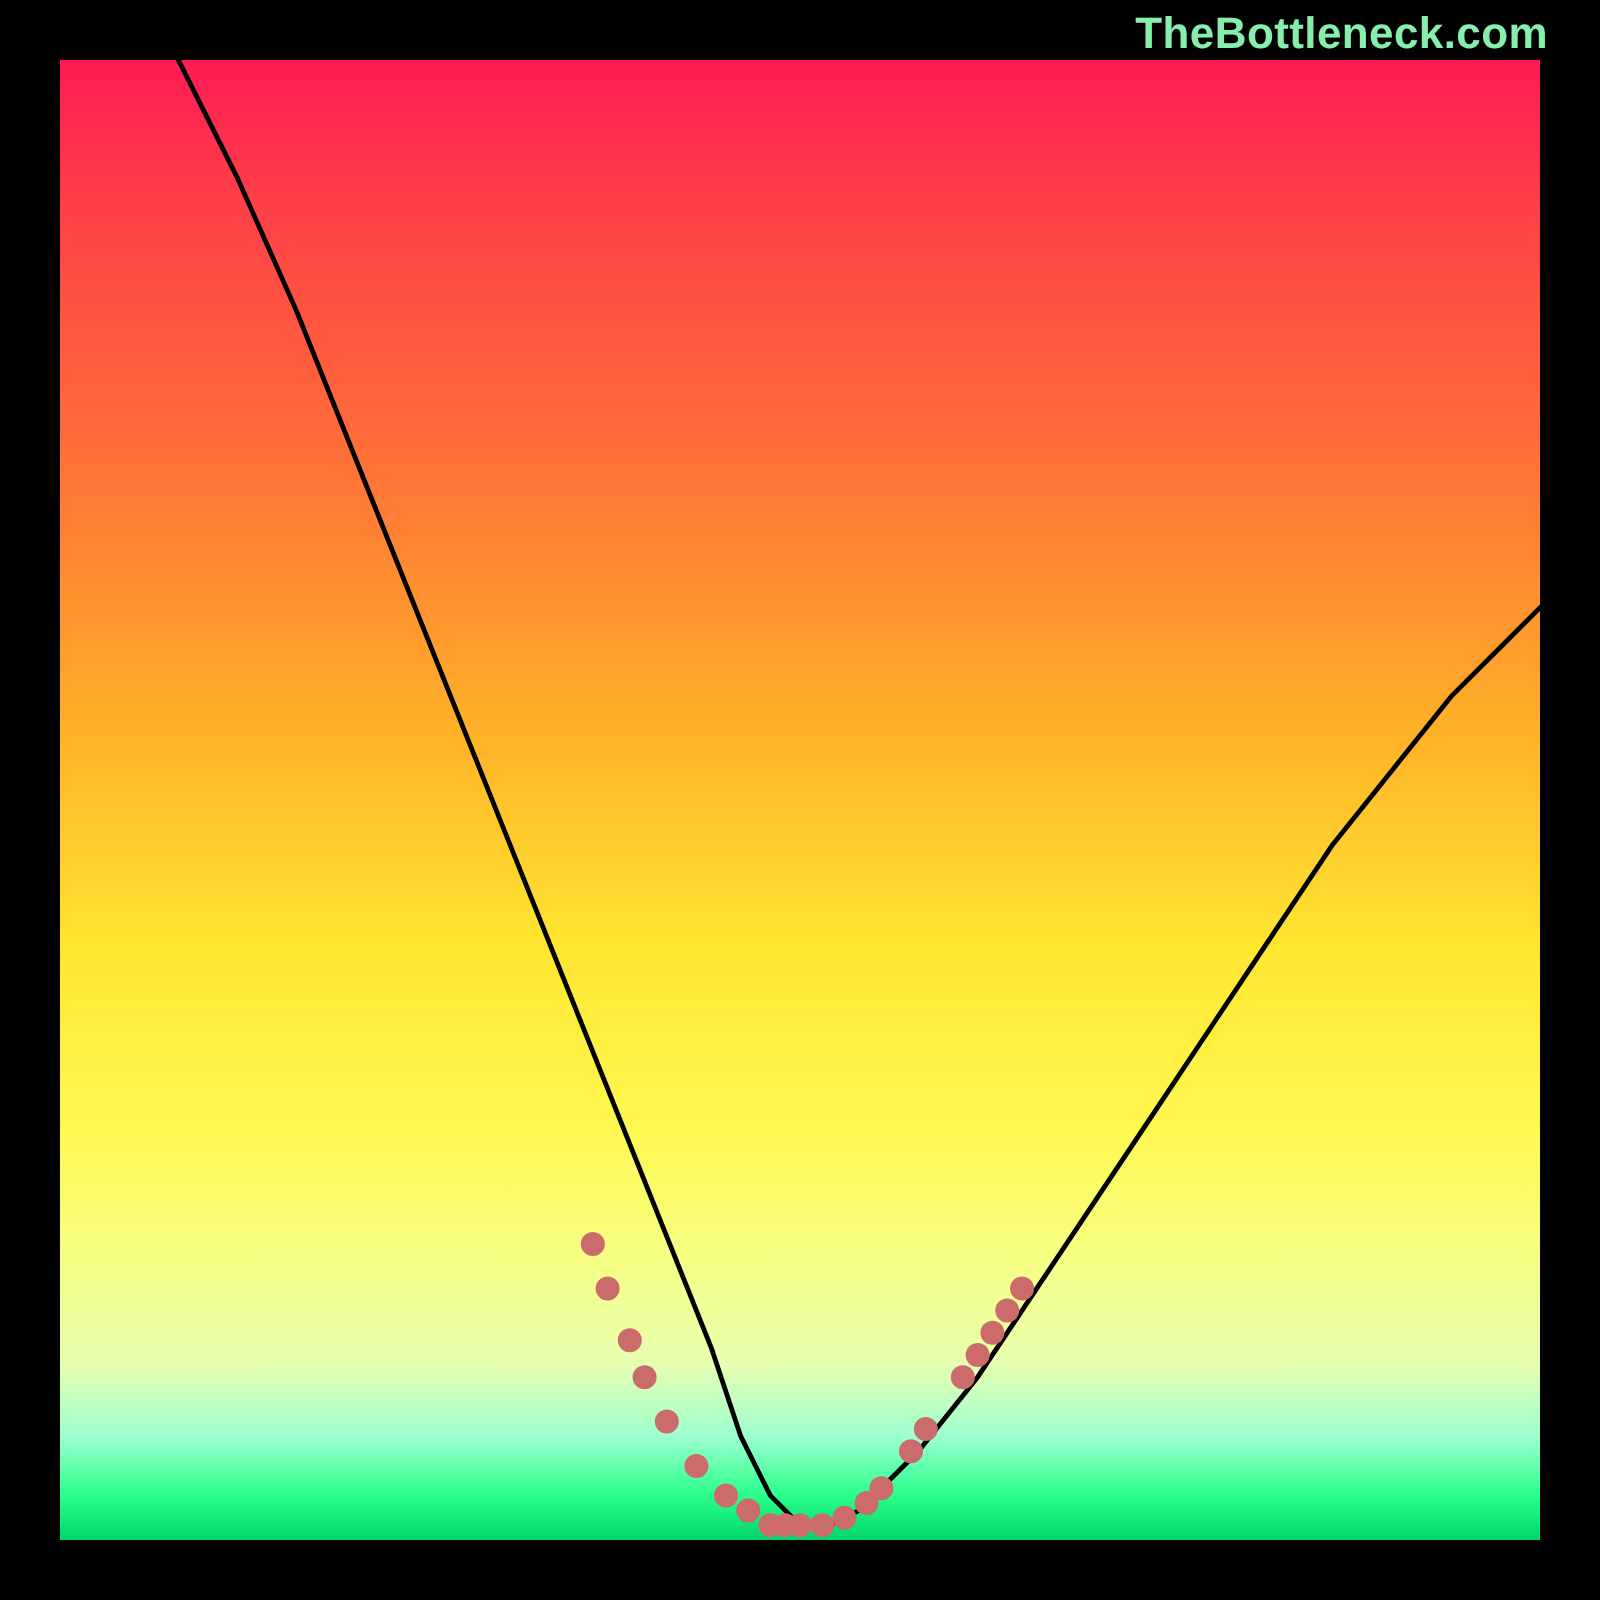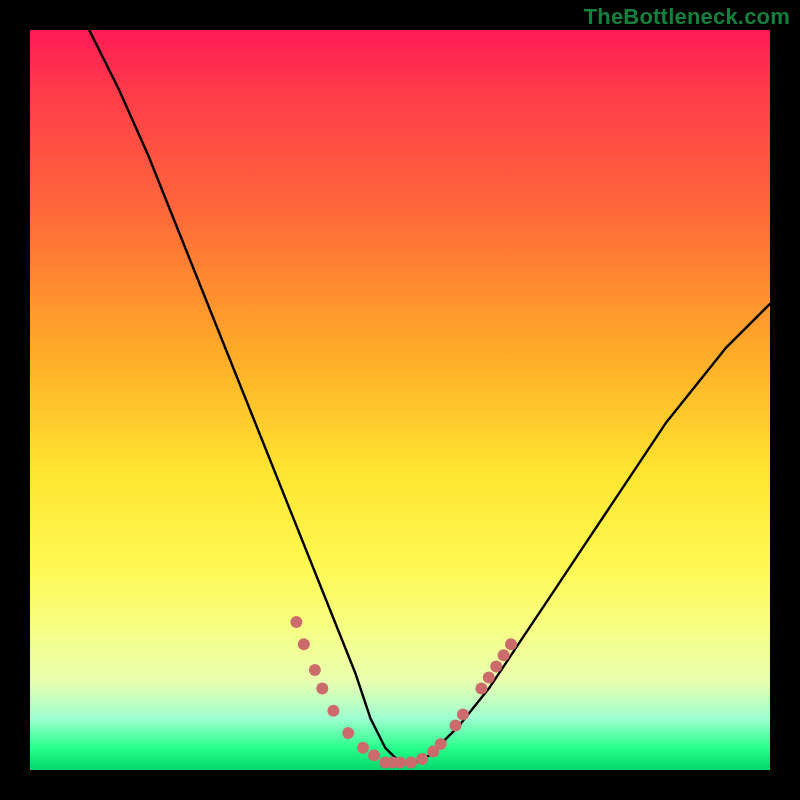--- a/index.html
+++ b/index.html
@@ -34,25 +34,25 @@
       #f8ff7e 80%,
       #e8ffb0 88%,
       #9effcf 93%,
       #2aff8c 97%,
       #00d66a 100%
     );
   }
   .watermark {
     position: absolute;
     top: 4px;
-    right: 10px;
+    right: 26px;
     font-family: Arial, Helvetica, sans-serif;
     font-size: 22px;
     font-weight: 600;
-    color: #15803d;
+    color: #86efac;
     letter-spacing: 0.2px;
     user-select: none;
     text-align: right;
   }
   svg.curve-layer {
     position: absolute;
     left: 0;
     top: 0;
     width: 740px;
     height: 740px;

